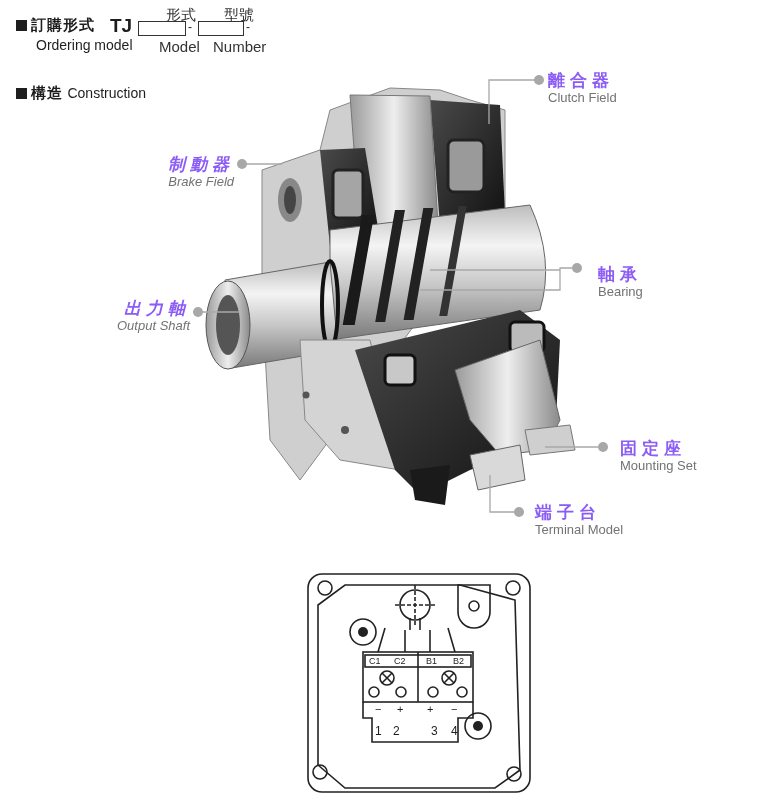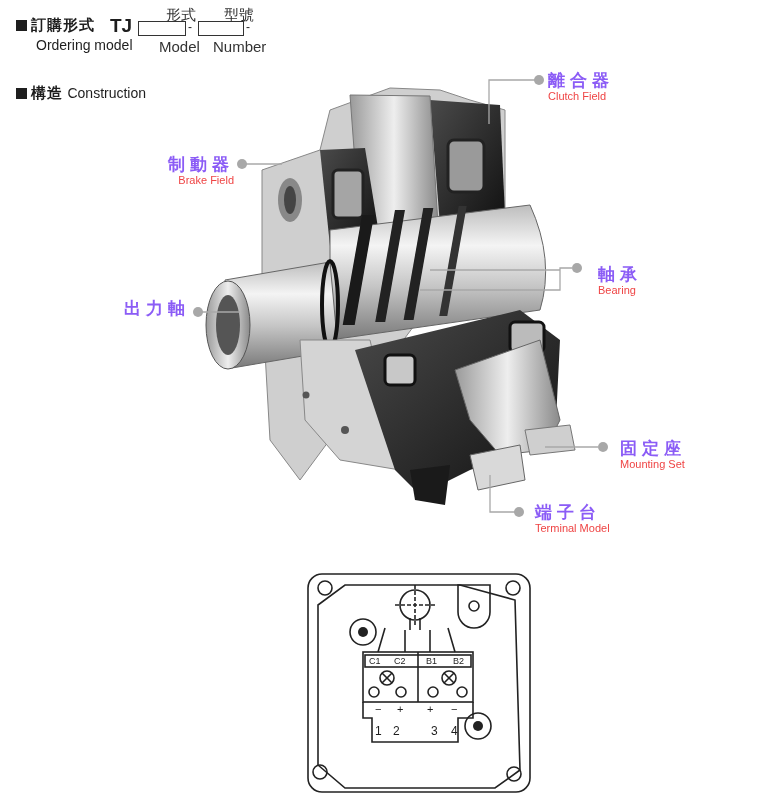--- a/index.html
+++ b/index.html
@@ -6,22 +6,22 @@
   body { width: 762px; height: 800px; position: relative; overflow: hidden;
          font-family: "Liberation Sans", "DejaVu Sans", sans-serif; color: #1e1e1e; }
   .abs { position: absolute; }
   .sq { display: inline-block; width: 11px; height: 11px; background: #1e1e1e; margin-right: 4px; vertical-align: -1px; }
   .hdr-zh { font-size: 15px; font-weight: bold; letter-spacing: 1px; font-family: Liberation Serif, serif; }
   .hdr-en { font-size: 14px; }
   .small { font-size: 15px; color: #333; margin-left: 11px; }
   .box { position: absolute; border: 1.2px solid #333; height: 13px; background: #fff; }
   .label { position: absolute; line-height: 1.2; }
   .label .zh { font-family: "DejaVu Sans", sans-serif; font-weight: bold; font-size: 17px; letter-spacing: 5px; color: #8b5cf6; }
-  .label .en { font-size: 11px; color: #ef4444; }
-  .right { text-align: right; }
+  .label .en { font-size: 13px; color: #737373; }
+  .right { text-align: right; font-style: italic; }
   svg { position: absolute; left: 0; top: 0; }
 </style>
 </head>
 <body>
 
 <div class="abs" style="left:16px; top:16px;">
   <span class="sq"></span><span class="hdr-zh">訂購形式</span>
 </div>
 <div class="abs hdr-en" style="left:36px; top:37px;">Ordering model</div>
 <div class="abs" style="left:110px; top:15px; font-size:19px; font-weight:bold;">TJ</div>
@@ -124,20 +124,21 @@
 <div class="label right" style="left:110px; top:154px; width:124px;">
   <div class="zh">制動器</div>
   <div class="en">Brake Field</div>
 </div>
 <div class="label" style="left:598px; top:264px;">
   <div class="zh">軸承</div>
   <div class="en">Bearing</div>
 </div>
 <div class="label right" style="left:64px; top:298px; width:126px;">
   <div class="zh">出力軸</div>
+  <div class="en">Output Shaft</div>
 </div>
 <div class="label" style="left:620px; top:438px;">
   <div class="zh">固定座</div>
   <div class="en">Mounting Set</div>
 </div>
 <div class="label" style="left:535px; top:502px;">
   <div class="zh">端子台</div>
   <div class="en">Terminal Model</div>
 </div>
 

